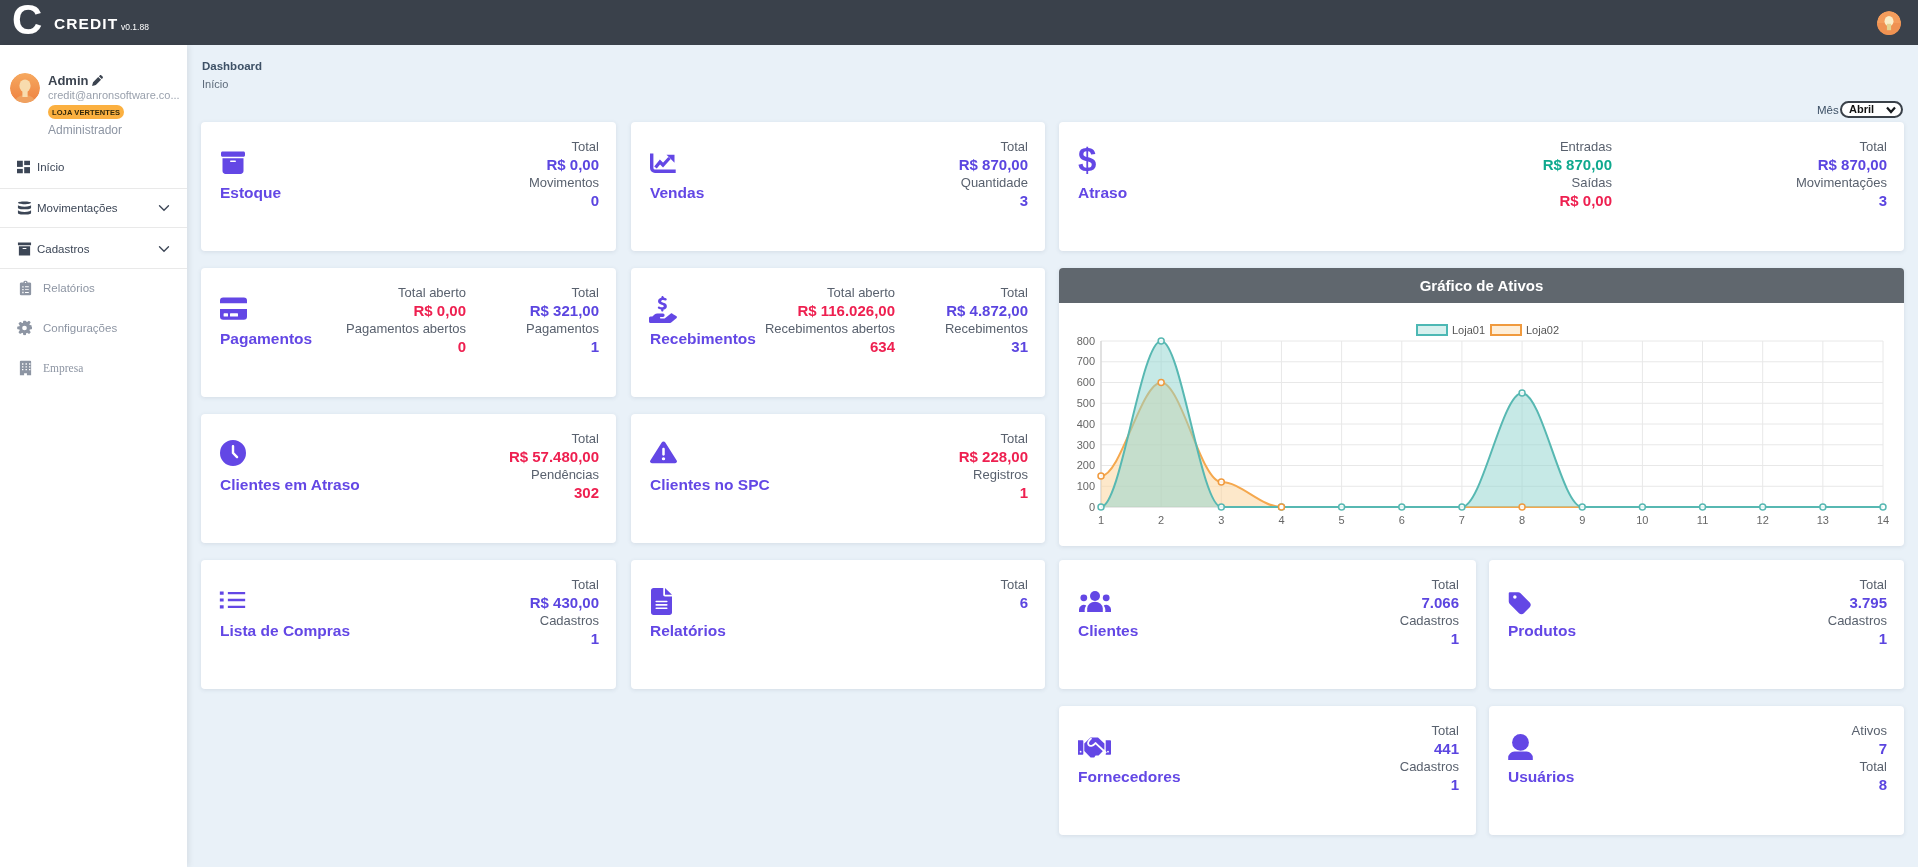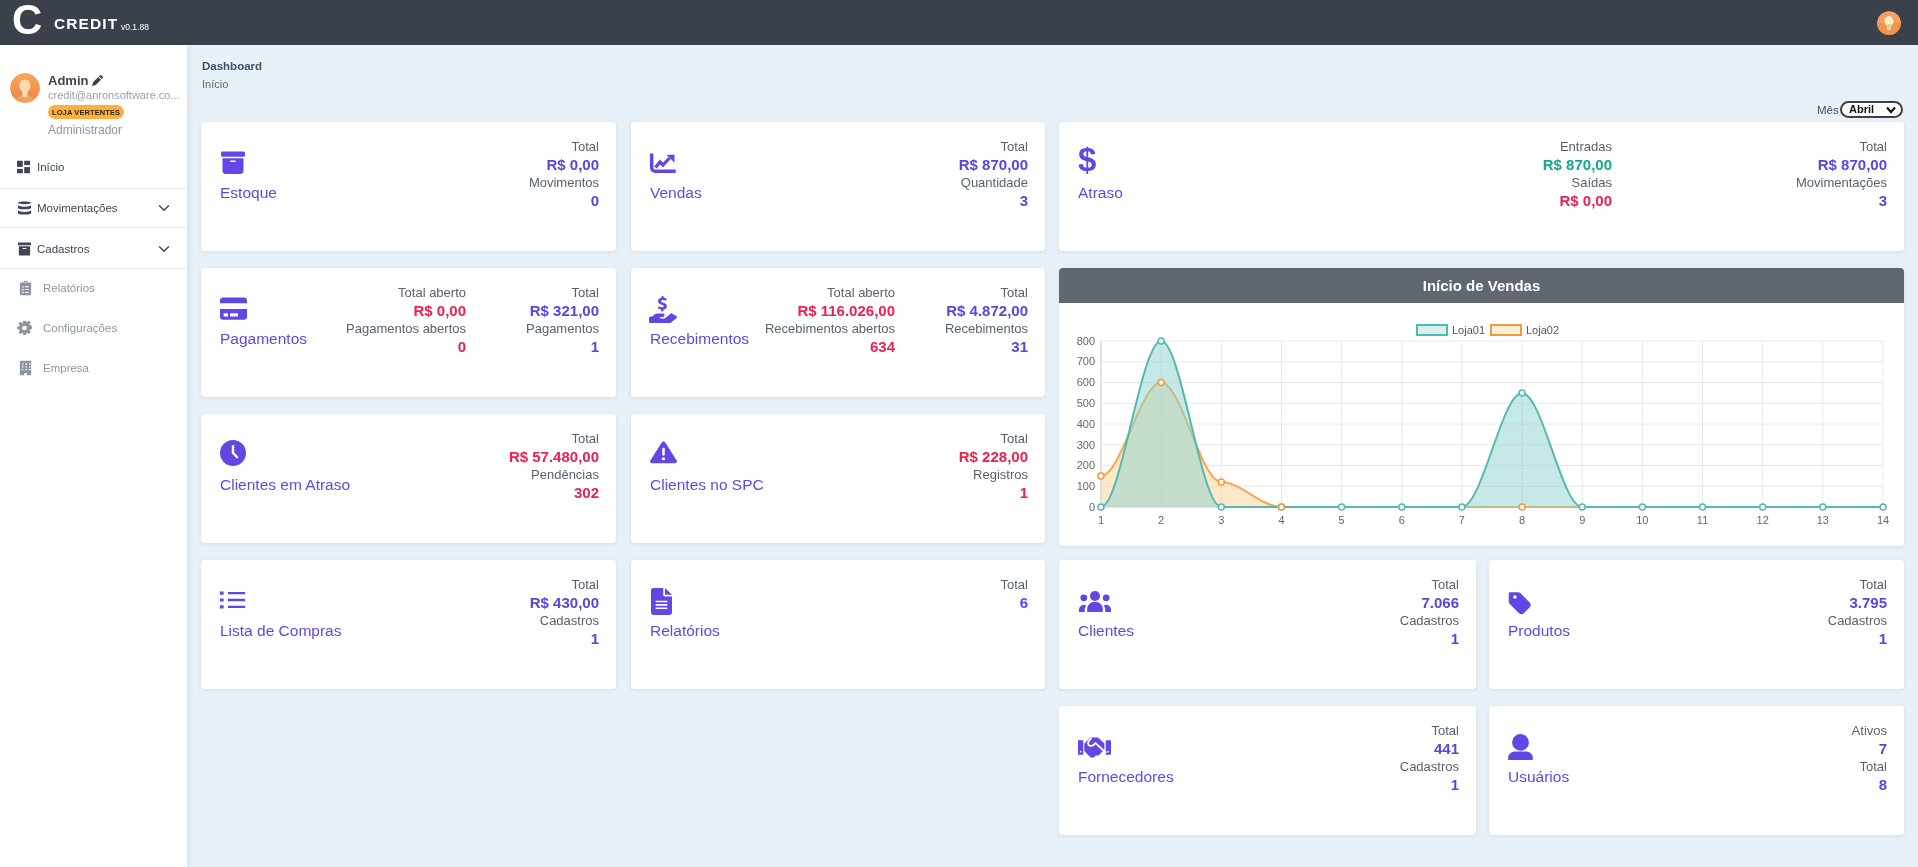--- a/index.html
+++ b/index.html
@@ -23,21 +23,21 @@
 .mtx { position:absolute; left:37px; top:50%; transform:translateY(-50%); font-size:11.5px; color:#3c4656; }
 .mtx2 { position:absolute; left:43px; top:50%; transform:translateY(-50%); font-size:11.5px; color:#8d95a3; }
 .chev { position:absolute; right:17px; top:50%; transform:translateY(-50%); width:12px; height:12px; }
 .h1 { position:absolute; left:202px; top:60px; font-size:11.5px; font-weight:700; color:#3e5166; }
 .h2 { position:absolute; left:202px; top:77.5px; font-size:11px; color:#5c6a7a; }
 .mes { position:absolute; left:1817px; top:104px; font-size:11.5px; color:#3e5166; }
 .sel { position:absolute; left:1840px; top:101px; width:63px; height:17px; border:2px solid #3a4149; border-radius:9px; background:#fff; font-size:11px; font-weight:700; color:#111; padding-left:7px; line-height:13px; }
 
 .card { position:absolute; background:#fff; border-radius:4px; box-shadow:0 1px 4px rgba(60,75,100,.12); }
 .cico { position:absolute; left:19px; top:28px; width:26px; height:24px; }
-.ctit { position:absolute; left:19px; top:62px; font-size:15.5px; font-weight:400; color:#6347e5; }
+.ctit { position:absolute; left:19px; top:62px; font-size:15.5px; font-weight:700; color:#6347e5; }
 .stk { position:absolute; top:16px; text-align:right; width:220px; }
 .lb { font-size:13px; color:#59616e; line-height:18px; }
 .vl { font-size:15px; font-weight:700; line-height:18px; }
 .pu { color:#5b45e0; } .gr { color:#0fa98e; } .rd { color:#ee2050; }
 svg.ic { display:block; }
 </style>
 </head>
 <body>
 <div id="app">
 
@@ -111,21 +111,21 @@
           <path fill="#8d95a3" d="M192 0c-41 0-72 35-72 64H48C21 64 0 85 0 112v352c0 27 21 48 48 48h288c27 0 48-21 48-48V112c0-27-21-48-48-48h-72c0-29-31-64-72-64zm0 40a24 24 0 110 48 24 24 0 010-48zM80 192h48v48H80zm96 8h128v32H176zM80 288h48v48H80zm96 8h128v32H176zM80 384h48v48H80zm96 8h128v32H176z"></path>
         </svg>
       <div class="mtx2">Relatórios</div>
     </div>
     <div class="mitem" style="top:263px;">
       <svg class="mico" viewBox="0 0 512 512" width="15" height="15">
           <path fill="#8d95a3" d="M495 166l-59-10a189 189 0 00-12-28l35-49a24 24 0 00-3-31l-32-32a24 24 0 00-31-3l-49 35c-9-5-19-9-28-12L306 17a24 24 0 00-24-17h-45a24 24 0 00-24 17l-10 59c-10 3-19 7-28 12l-49-35a24 24 0 00-31 3L63 88a24 24 0 00-3 31l35 49c-5 9-9 18-12 28l-59 10a24 24 0 00-17 24v45c0 11 7 21 17 24l59 10c3 10 7 19 12 28l-35 49a24 24 0 003 31l32 32c8 8 21 10 31 3l49-35c9 5 18 9 28 12l10 59c3 10 13 17 24 17h45c11 0 21-7 24-17l10-59c9-3 19-7 28-12l49 35c10 7 23 5 31-3l32-32a24 24 0 003-31l-35-49c5-9 9-18 12-28l59-10c10-3 17-13 17-24v-45a24 24 0 00-17-24zM256 336a80 80 0 110-160 80 80 0 010 160z"></path>
         </svg>
       <div class="mtx2">Configurações</div>
     </div>
-    <div class="mitem" style="top:303px;">
+    <div class="mitem" style="top:303px;font-family:Liberation Serif, serif;">
       <svg class="mico" viewBox="0 0 384 512" width="14" height="16" style="left:18px">
           <path fill="#8d95a3" d="M48 0h288c27 0 48 21 48 48v464H240v-80h-96v80H0V48C0 21 21 0 48 0zm24 96v48h48V96zm120 0v48h48V96zm120 48h48V96h-48zM72 192v48h48v-48zm120 0v48h48v-48zm168 48v-48h-48v48zM72 288v48h48v-48zm120 0v48h48v-48zm168 48v-48h-48v48z"></path>
         </svg>
       <div class="mtx2">Empresa</div>
     </div>
   </div>
 
   <div class="h1">Dashboard</div>
   <div class="h2">Início</div>
   <div class="mes">Mês</div>
@@ -214,21 +214,21 @@
     </div>
     <div class="stk" style="right:17px;">
       <div class="lb">Total</div>
         <div class="vl pu">R$ 4.872,00</div>
       <div class="lb">Recebimentos</div>
         <div class="vl pu">31</div>
     </div>
   </div>
 
   <div class="card" style="left:1059px; top:268px; width:845px; height:278px;">
-    <div style="position:absolute;left:0;top:0;width:845px;height:35px;background:#60676e;border-radius:4px 4px 0 0;color:#fff;font-size:15px;font-weight:700;text-align:center;line-height:35px;">Início de Vendas</div>
+    <div style="position:absolute;left:0;top:0;width:845px;height:35px;background:#60676e;border-radius:4px 4px 0 0;color:#fff;font-size:15px;font-weight:700;text-align:center;line-height:35px;">Gráfico de Ativos</div>
     <svg style="position:absolute;left:0;top:35px;" width="845" height="243" viewBox="0 0 845 243">
 
       <g stroke="#e8e8e8" stroke-width="1">
         <line x1="42" y1="38" x2="824" y2="38"></line>
           <line x1="42" y1="58.75" x2="824" y2="58.75"></line>
         <line x1="42" y1="79.5" x2="824" y2="79.5"></line>
           <line x1="42" y1="100.25" x2="824" y2="100.25"></line>
         <line x1="42" y1="121" x2="824" y2="121"></line>
           <line x1="42" y1="141.75" x2="824" y2="141.75"></line>
         <line x1="42" y1="162.5" x2="824" y2="162.5"></line>

